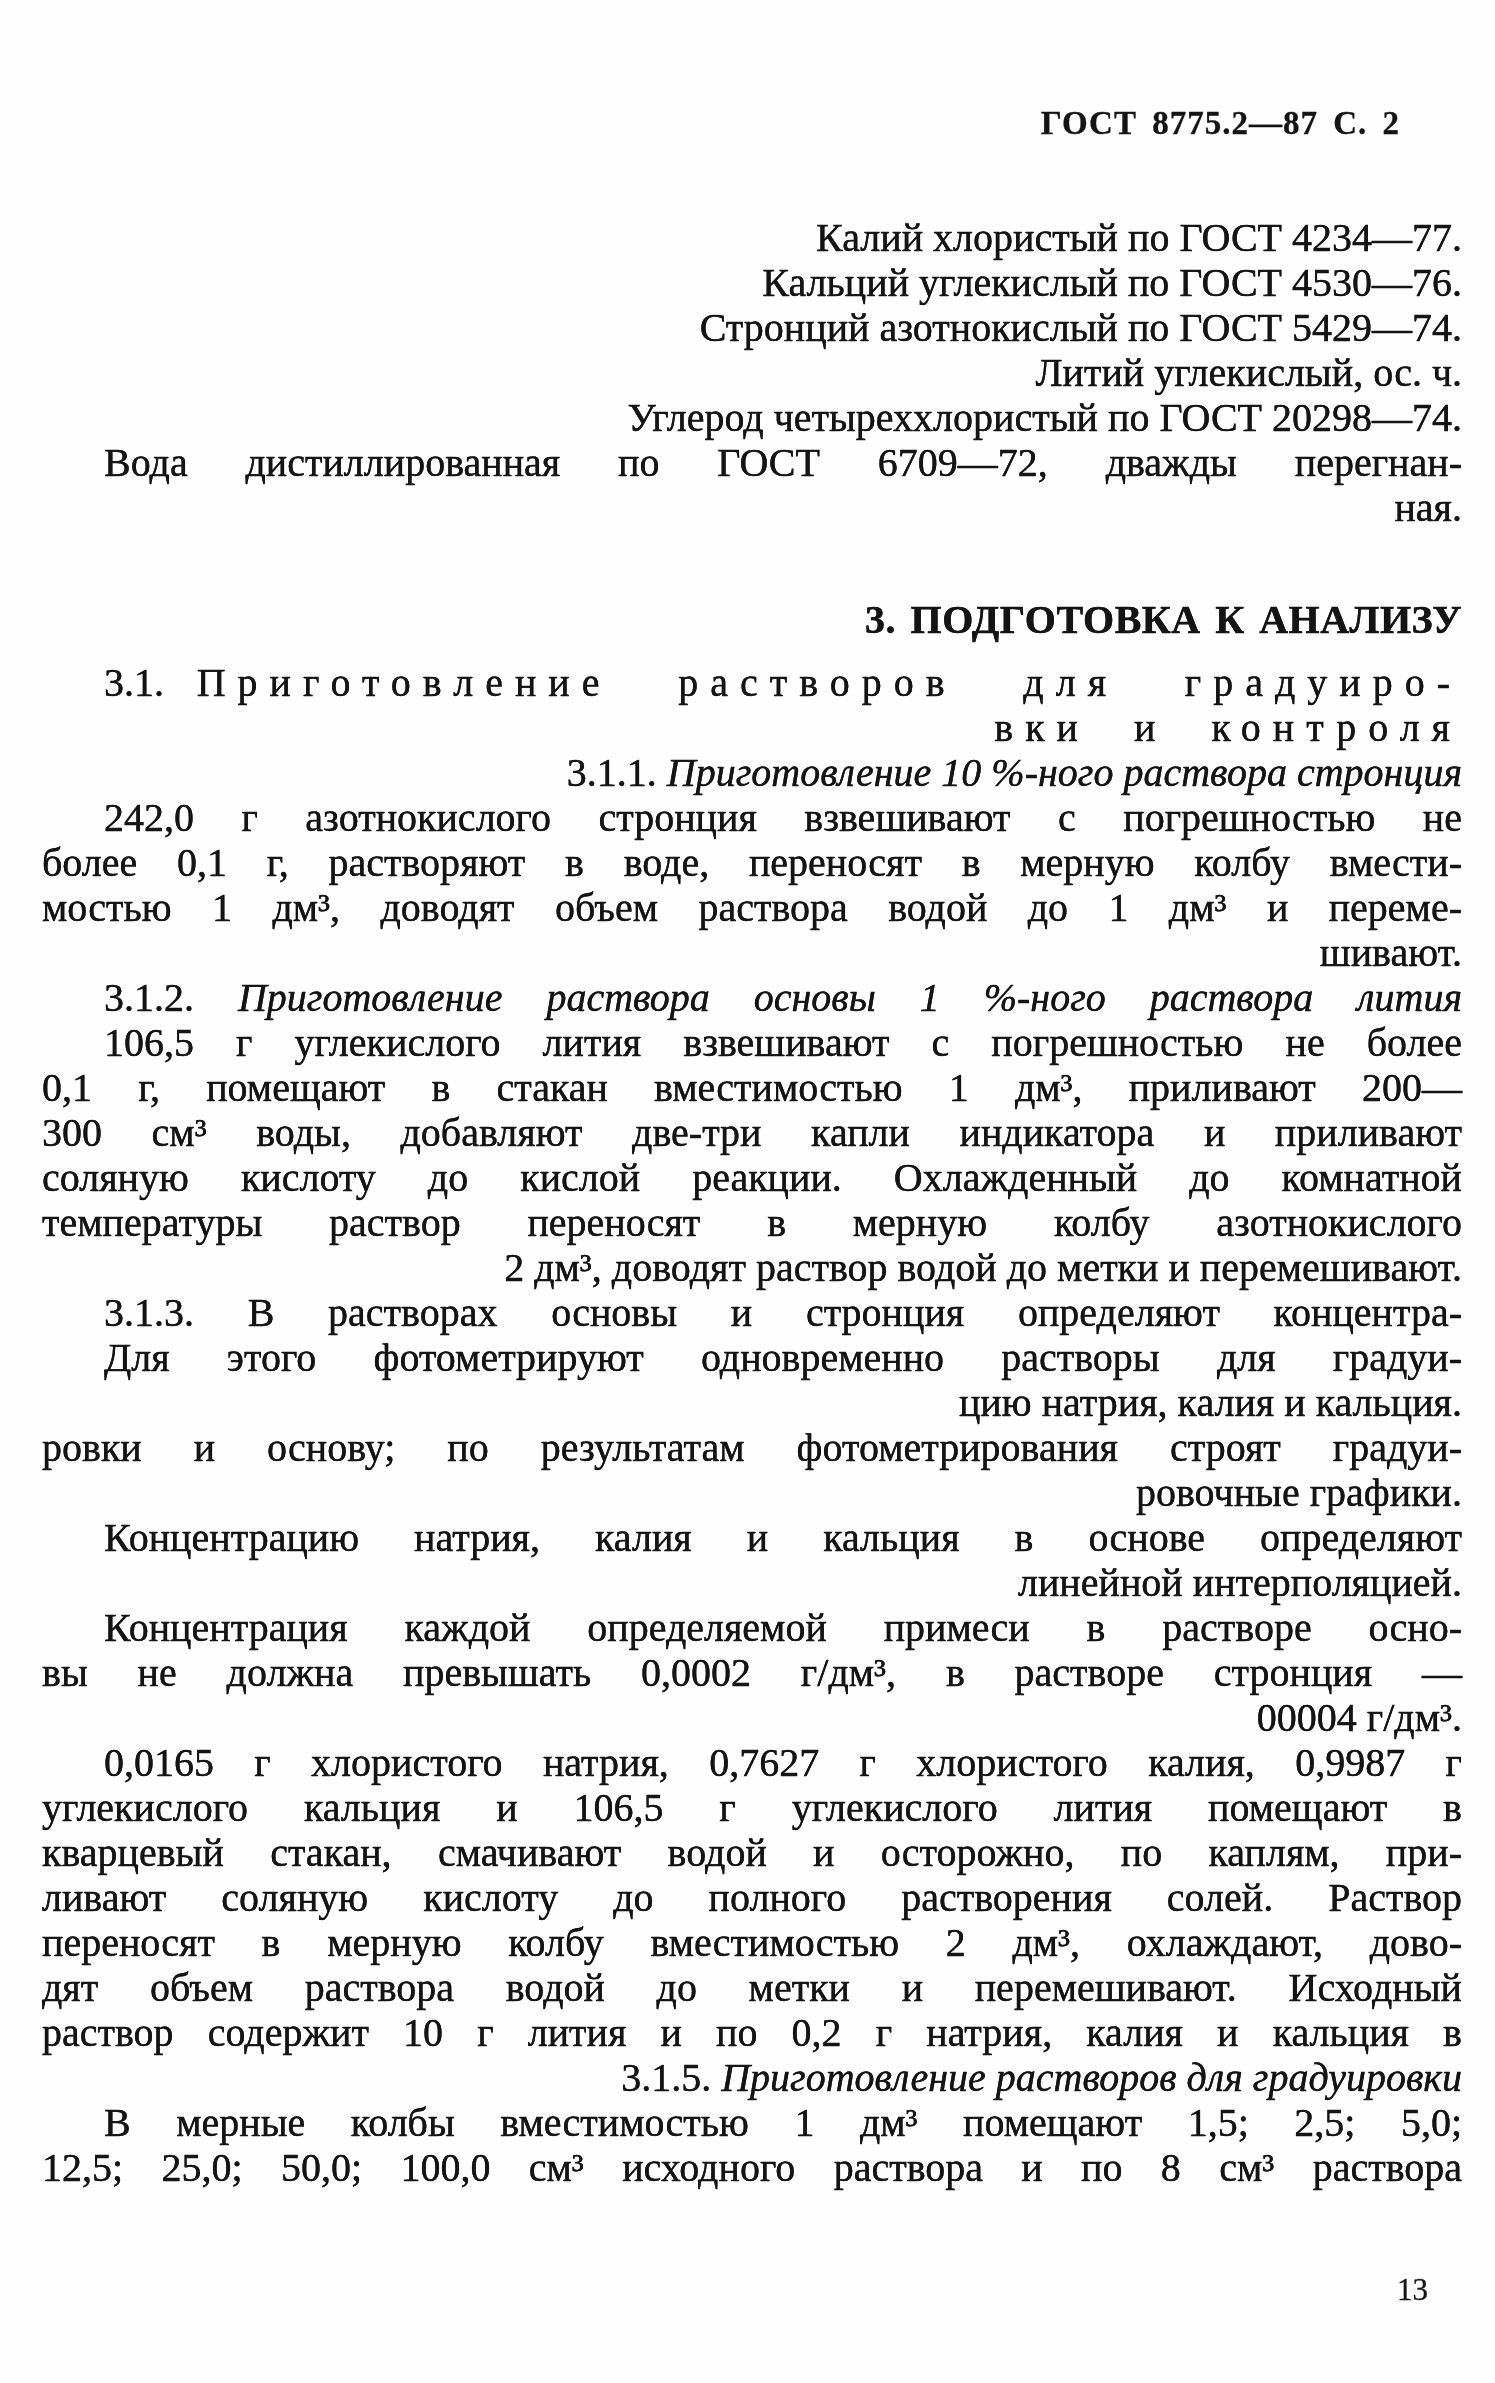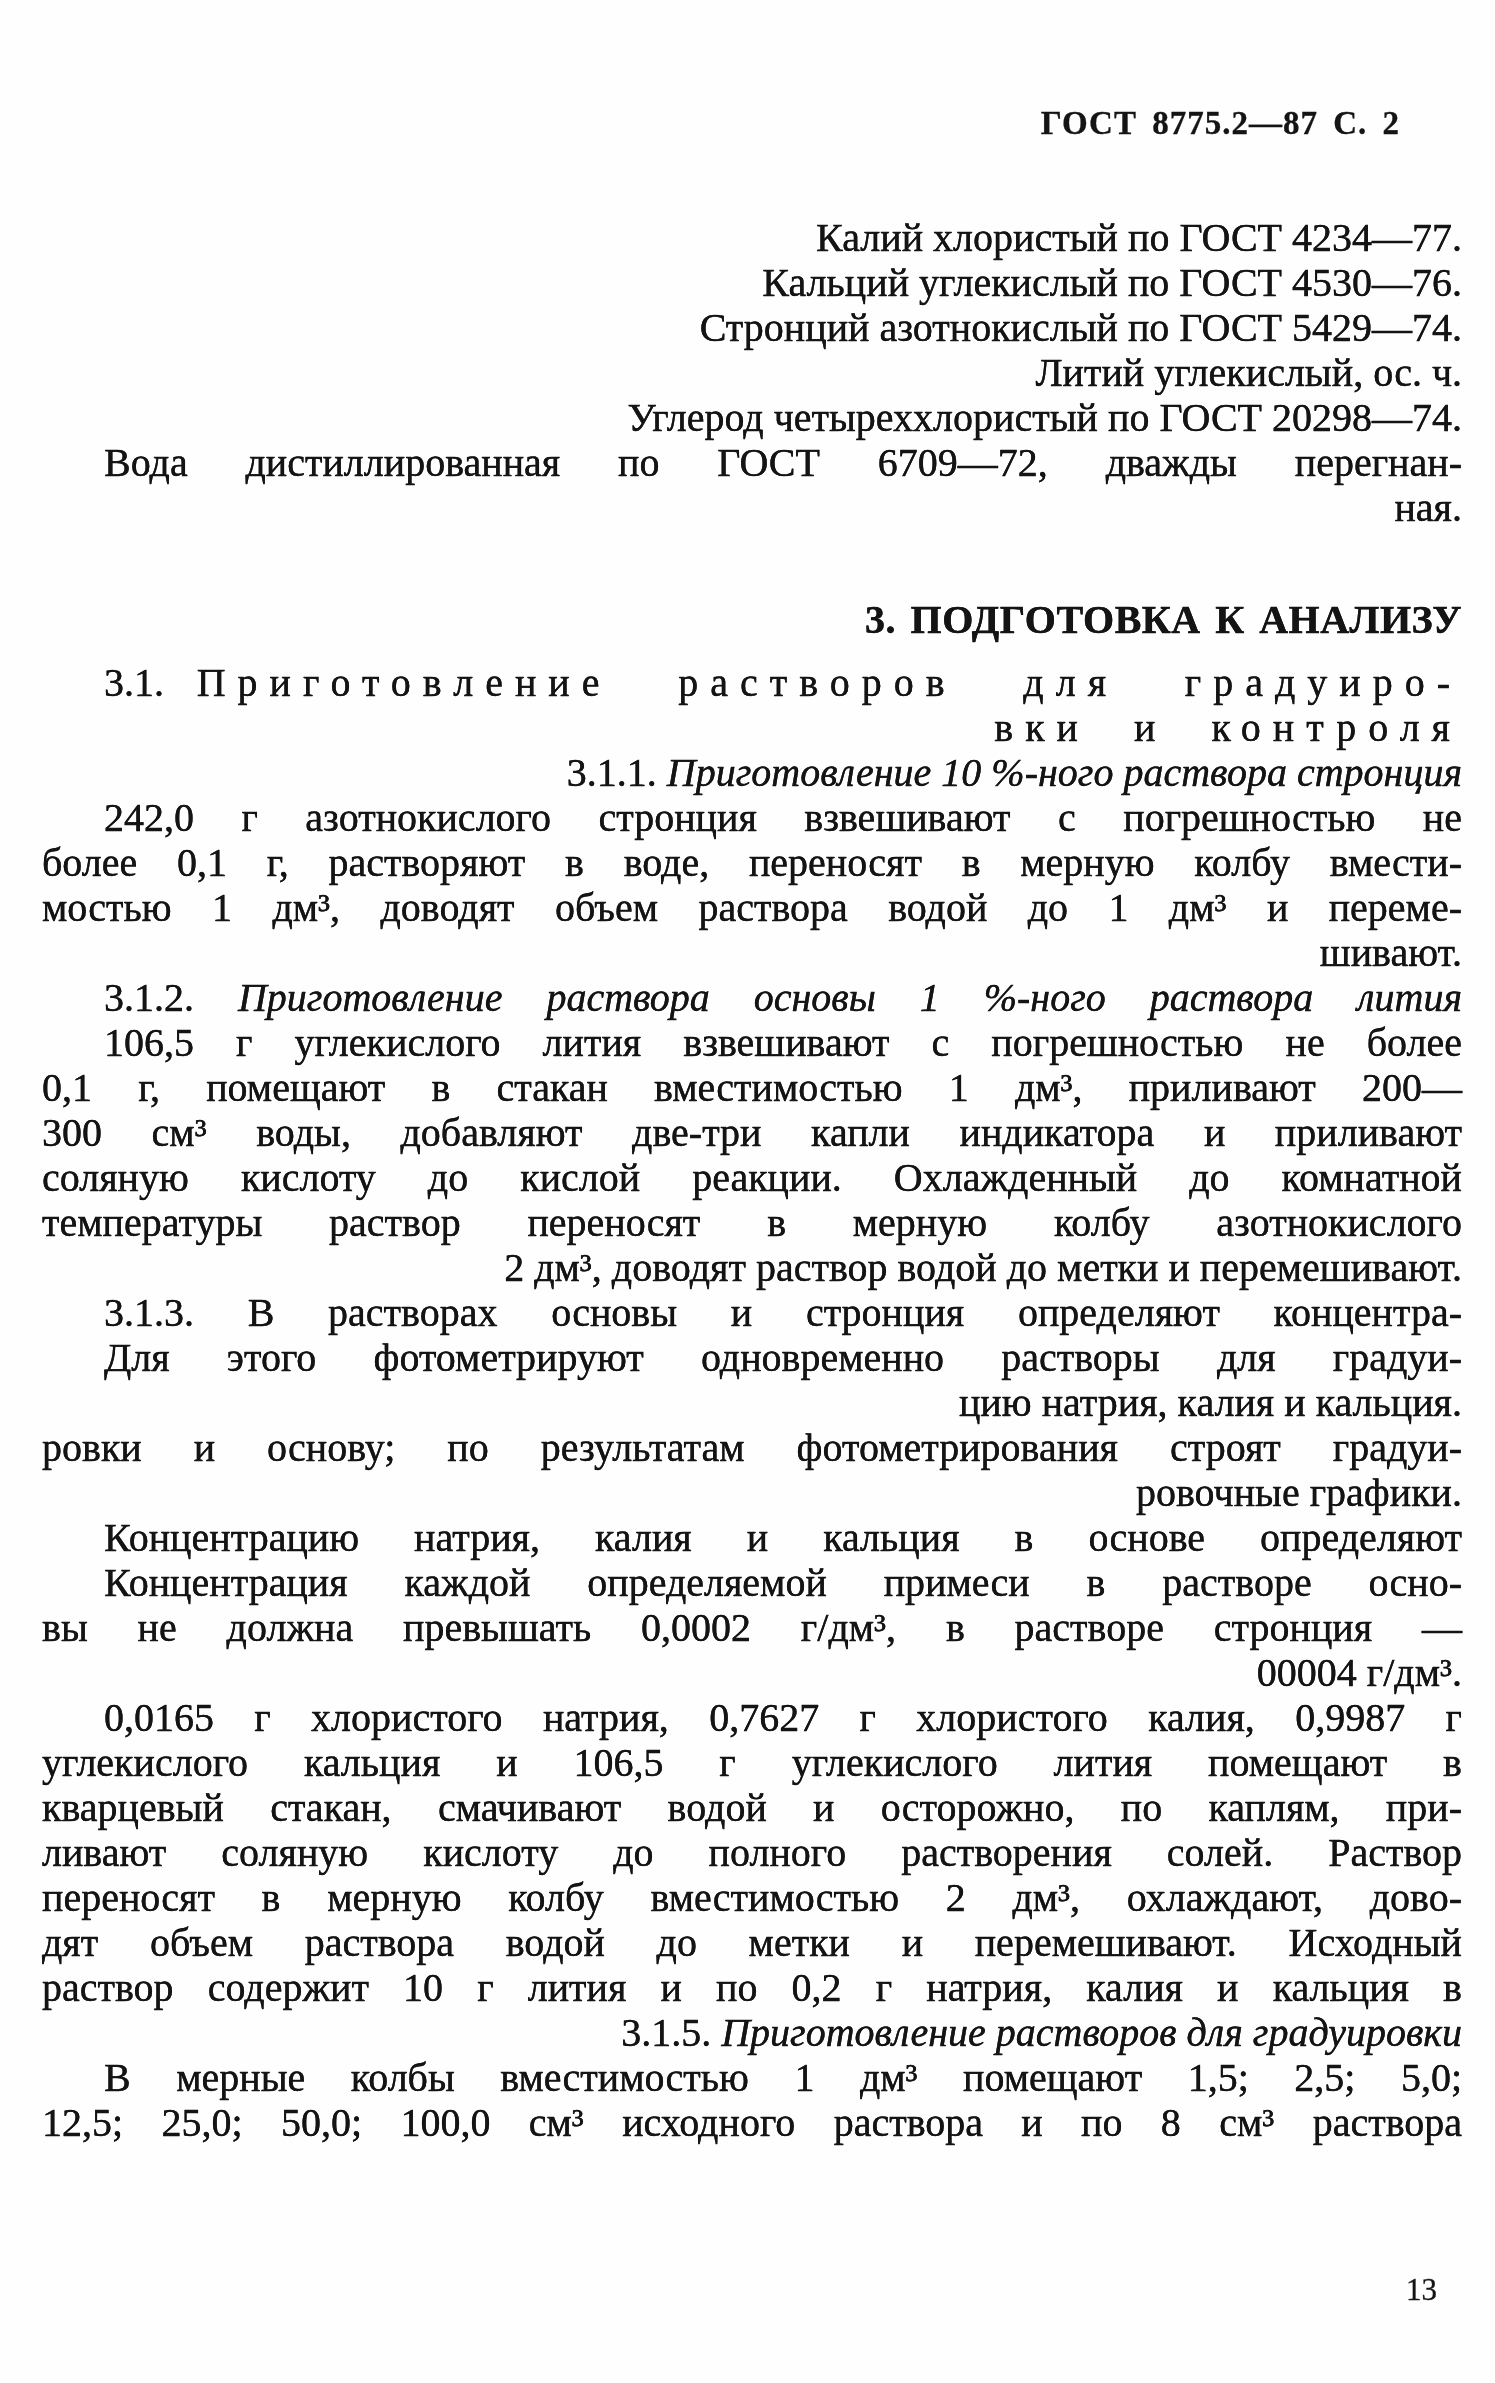--- a/index.html
+++ b/index.html
@@ -61,21 +61,21 @@
     line-height: 45px;
     font-weight: 700;
     text-align: right;
     letter-spacing: 0.5px;
     word-spacing: 4px;
     text-shadow: 0 0 0.5px currentColor;
   }
   .page-number {
     position: absolute;
     top: 2272px;
-    right: 58px;
+    right: 67px;
     font-size: 31px;
     line-height: 36px;
   }
 </style>
 </head>
 <body>
 
 <div class="page">
 
   <div class="running-head">ГОСТ 8775.2—87 С. 2</div>
@@ -108,20 +108,21 @@
         <div class="line fill"><span class="seg">300 см³ воды, добавляют две-три капли индикатора и приливают</span></div>
         <div class="line fill"><span class="seg">соляную кислоту до кислой реакции. Охлажденный до комнатной</span></div>
         <div class="line fill"><span class="seg">температуры раствор переносят в мерную колбу азотнокислого</span></div>
         <div class="line"><span class="seg">2 дм³, доводят раствор водой до метки и перемешивают.</span></div>
         <div class="line indent fill"><span class="seg">3.1.3. В растворах основы и стронция определяют концентра-</span></div>
         <div class="line indent fill"><span class="seg">Для этого фотометрируют одновременно растворы для градуи-</span></div>
         <div class="line"><span class="seg">цию натрия, калия и кальция.</span></div>
         <div class="line fill"><span class="seg">ровки и основу; по результатам фотометрирования строят градуи-</span></div>
         <div class="line"><span class="seg">ровочные графики.</span></div>
         <div class="line indent fill"><span class="seg">Концентрацию натрия, калия и кальция в основе определяют</span></div>
+        <div class="line"><span class="seg">линейной интерполяцией.</span></div>
         <div class="line indent fill"><span class="seg">Концентрация каждой определяемой примеси в растворе осно-</span></div>
         <div class="line fill"><span class="seg">вы не должна превышать 0,0002 г/дм³, в растворе стронция —</span></div>
         <div class="line"><span class="seg">00004 г/дм³.</span></div>
         <div class="line indent fill"><span class="seg">0,0165 г хлористого натрия, 0,7627 г хлористого калия, 0,9987 г</span></div>
         <div class="line fill"><span class="seg">углекислого кальция и 106,5 г углекислого лития помещают в</span></div>
         <div class="line fill"><span class="seg">кварцевый стакан, смачивают водой и осторожно, по каплям, при-</span></div>
         <div class="line fill"><span class="seg">ливают соляную кислоту до полного растворения солей. Раствор</span></div>
         <div class="line fill"><span class="seg">переносят в мерную колбу вместимостью 2 дм³, охлаждают, дово-</span></div>
         <div class="line fill"><span class="seg">дят объем раствора водой до метки и перемешивают. Исходный</span></div>
         <div class="line fill"><span class="seg">раствор содержит 10 г лития и по 0,2 г натрия, калия и кальция в</span></div>

